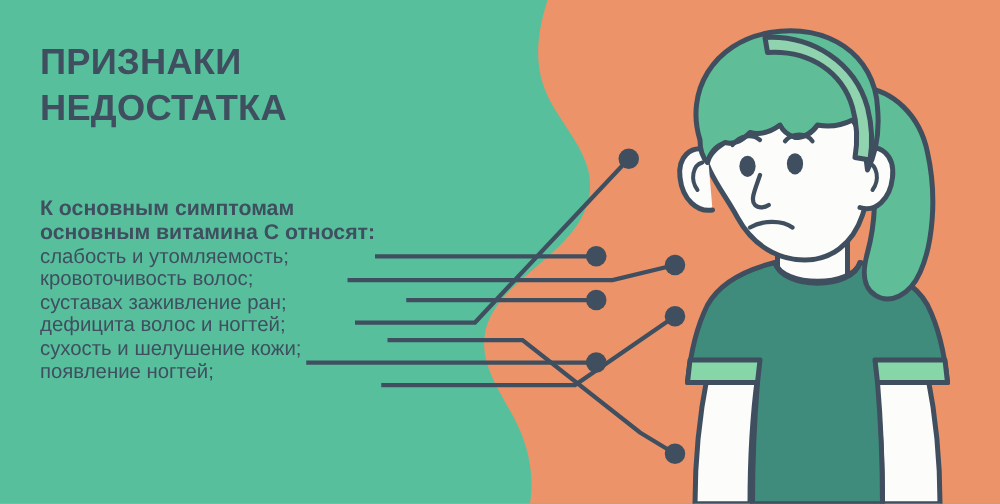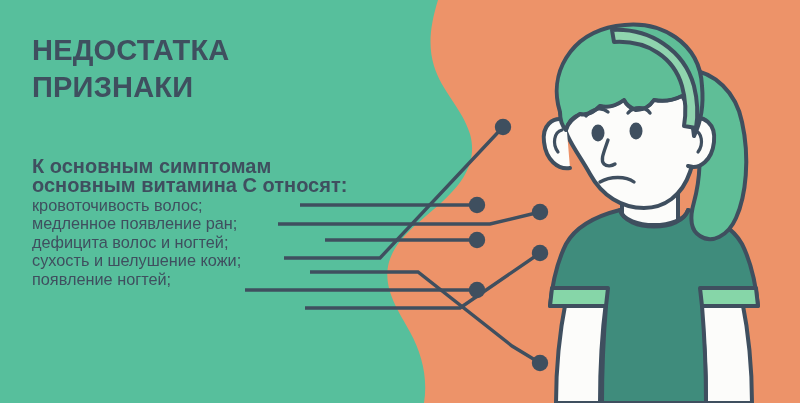--- a/index.html
+++ b/index.html
@@ -48,21 +48,21 @@
   }
   .title .tline{display:block;white-space:nowrap;}
 
   .subtitle{
     position:absolute;
     left:32px;
     top:157px;
     width:350px;
     color:#3f4f5f;
     font-weight:bold;
-    font-size:20px;
+    font-size:17px;
     line-height:19px;
     margin:0;
   }
   .subtitle .sline{display:block;white-space:nowrap;}
 
   .symptom-list{
     position:absolute;
     left:32px;
     top:196px;
     margin:0;
@@ -200,31 +200,32 @@
 
       <path fill="none" stroke-width="3.4" d="M 608 140 C 604 152 600 160 604 164 C 607 167 612 166 615 164"></path>
 
       <path fill="none" stroke-width="3.4" d="M 600 182 C 610 176 626 176 634 182"></path>
     </g>
   </svg>
 
   <div id="text-layer">
 
     <h1 class="title">
+      <span class="tline">ПРИЗНАКИ</span>
       <span class="tline">НЕДОСТАТКА</span>
-      <span class="tline">ПРИЗНАКИ</span>
     </h1>
 
     <p class="subtitle">
       <span class="sline">К основным симптомам</span>
       <span class="sline">основным витамина С относят:</span>
     </p>
 
     <ul class="symptom-list">
+      <li>слабость и утомляемость;</li>
       <li>кровоточивость волос;</li>
-      <li>медленное появление ран;</li>
+      <li>суставах заживление ран;</li>
       <li>дефицита волос и ногтей;</li>
       <li>сухость и шелушение кожи;</li>
       <li>появление ногтей;</li>
     </ul>
 
   </div>
 </div>
 
 </body></html>

